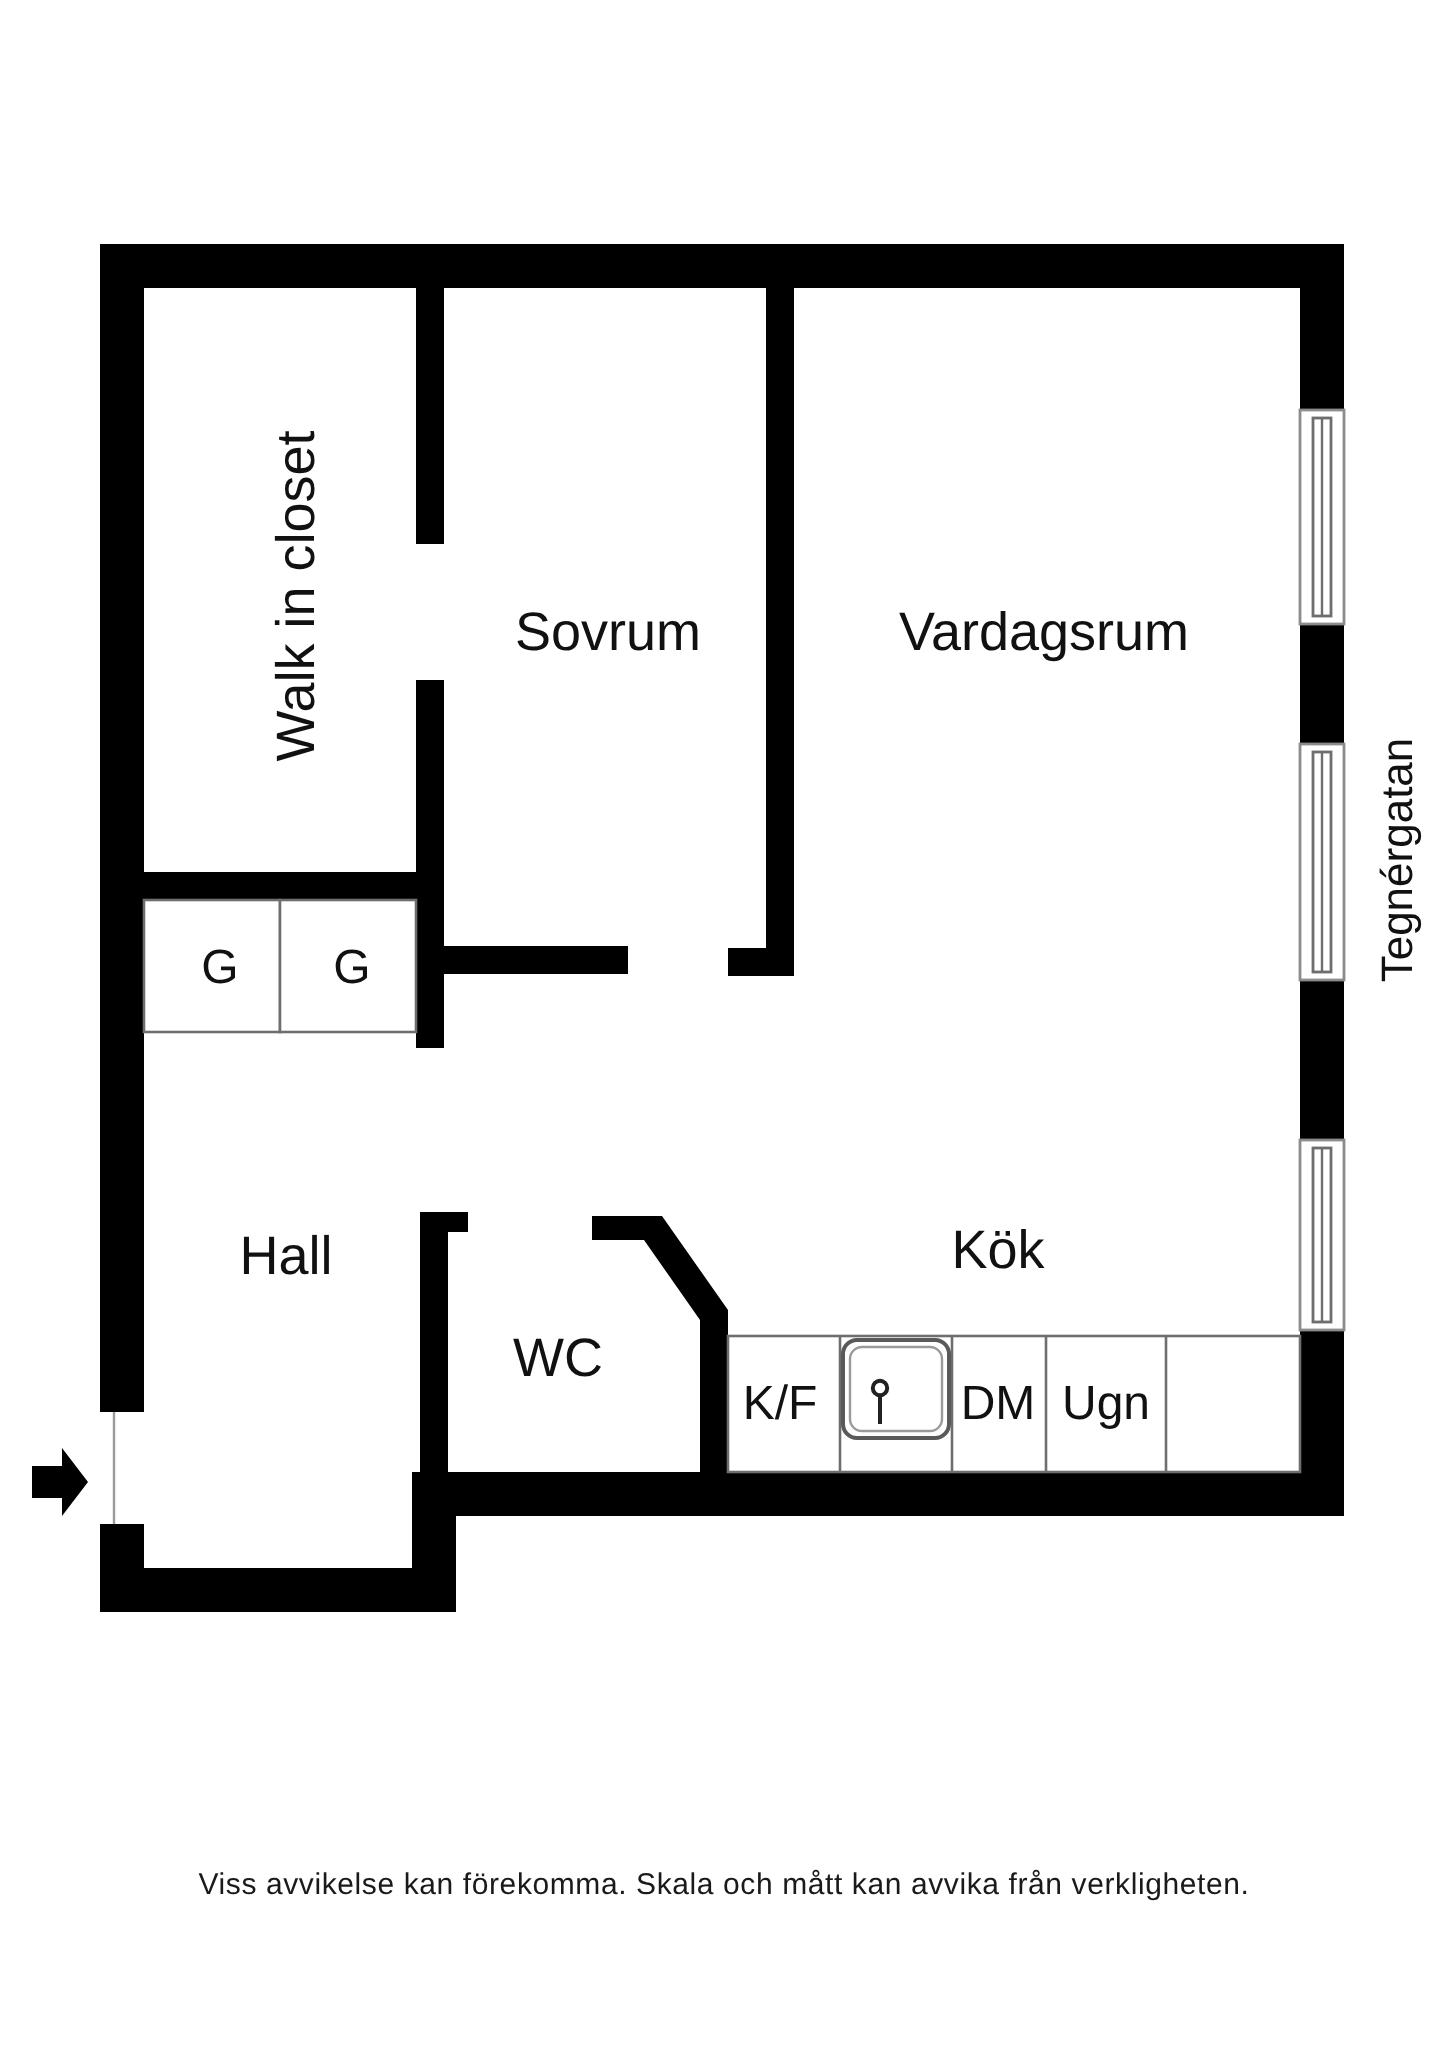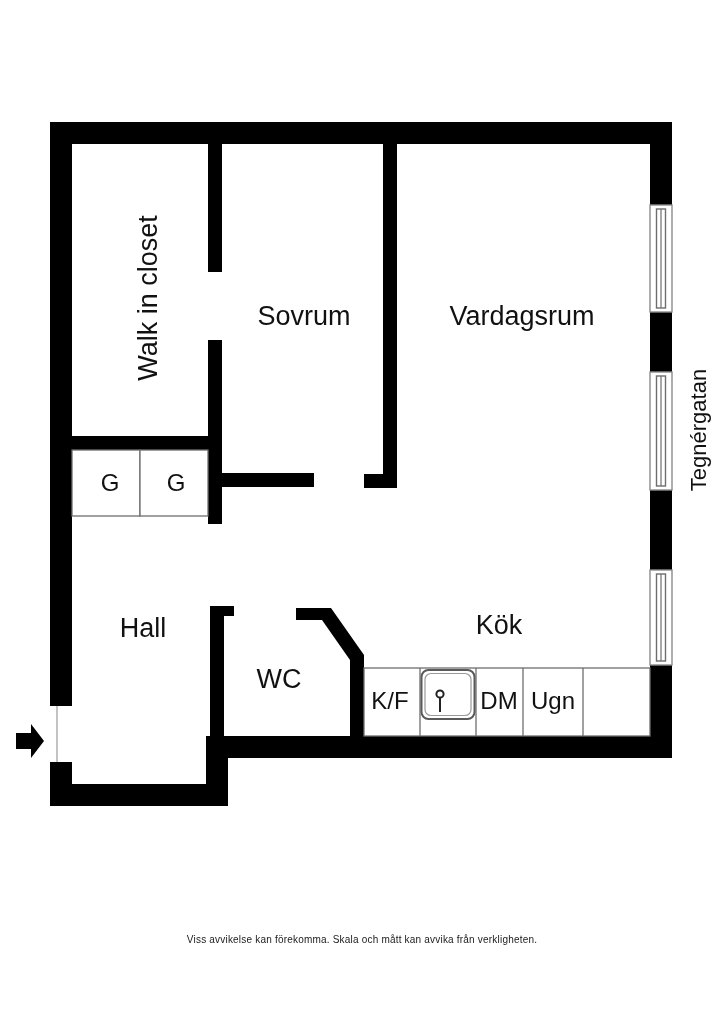--- a/index.html
+++ b/index.html
@@ -43,21 +43,21 @@
     font-family: "Liberation Sans", sans-serif;
     font-size: 22px;
     fill: #111111;
   }
   .disclaimer {
     position: absolute;
     left: 0;
     top: 934px;
     width: 724px;
     text-align: center;
-    font-size: 10px;
+    font-size: 15px;
     color: #1a1a1a;
     font-family: "Liberation Sans", sans-serif;
     letter-spacing: 0.02em;
   }
   .footer-logos {
     position: absolute;
     left: 0;
     top: 962px;
     width: 724px;
     height: 40px;

